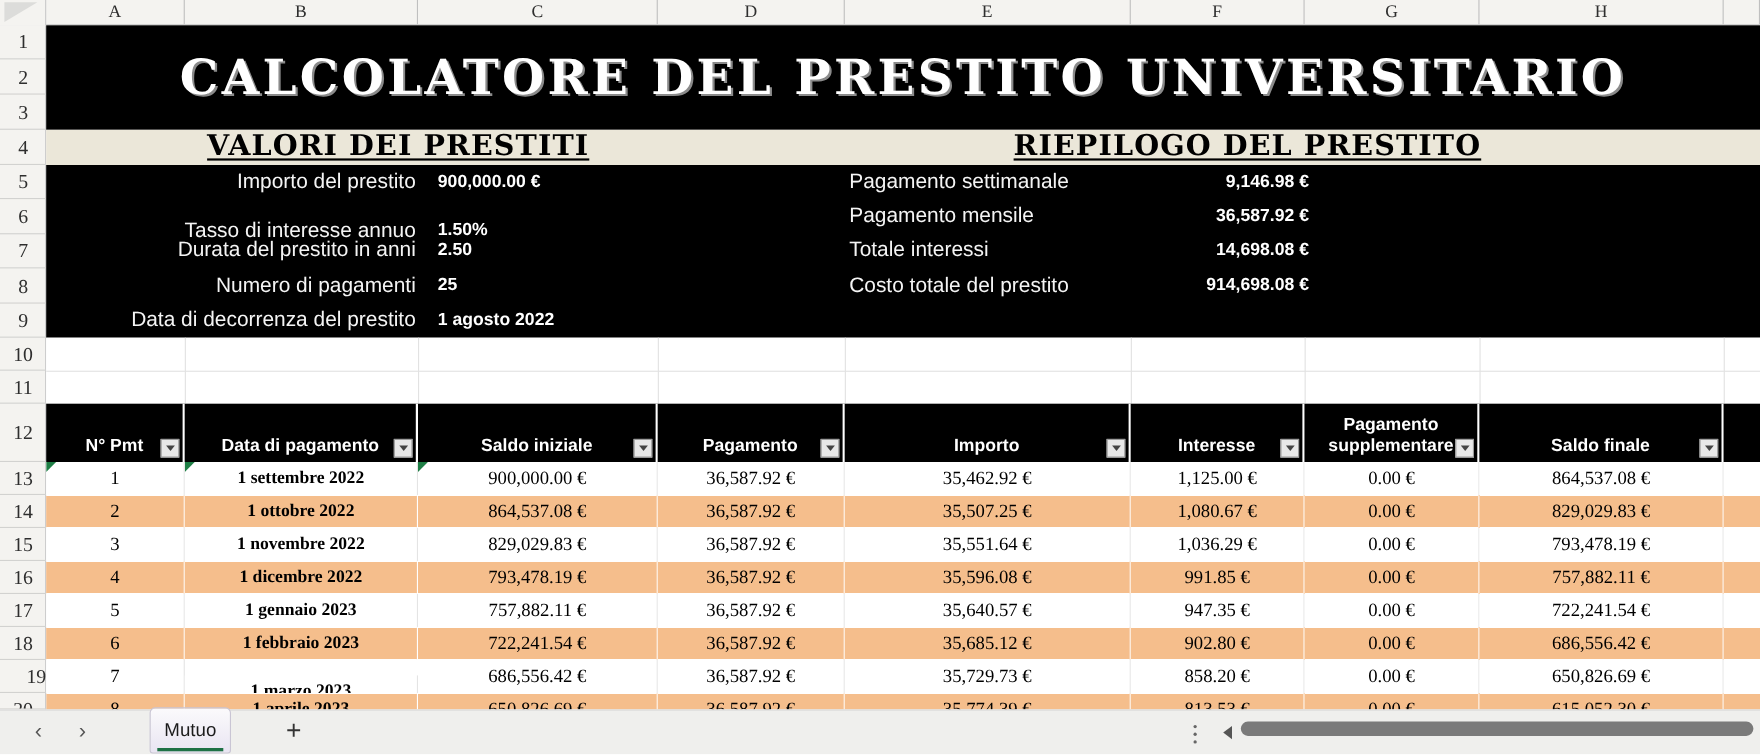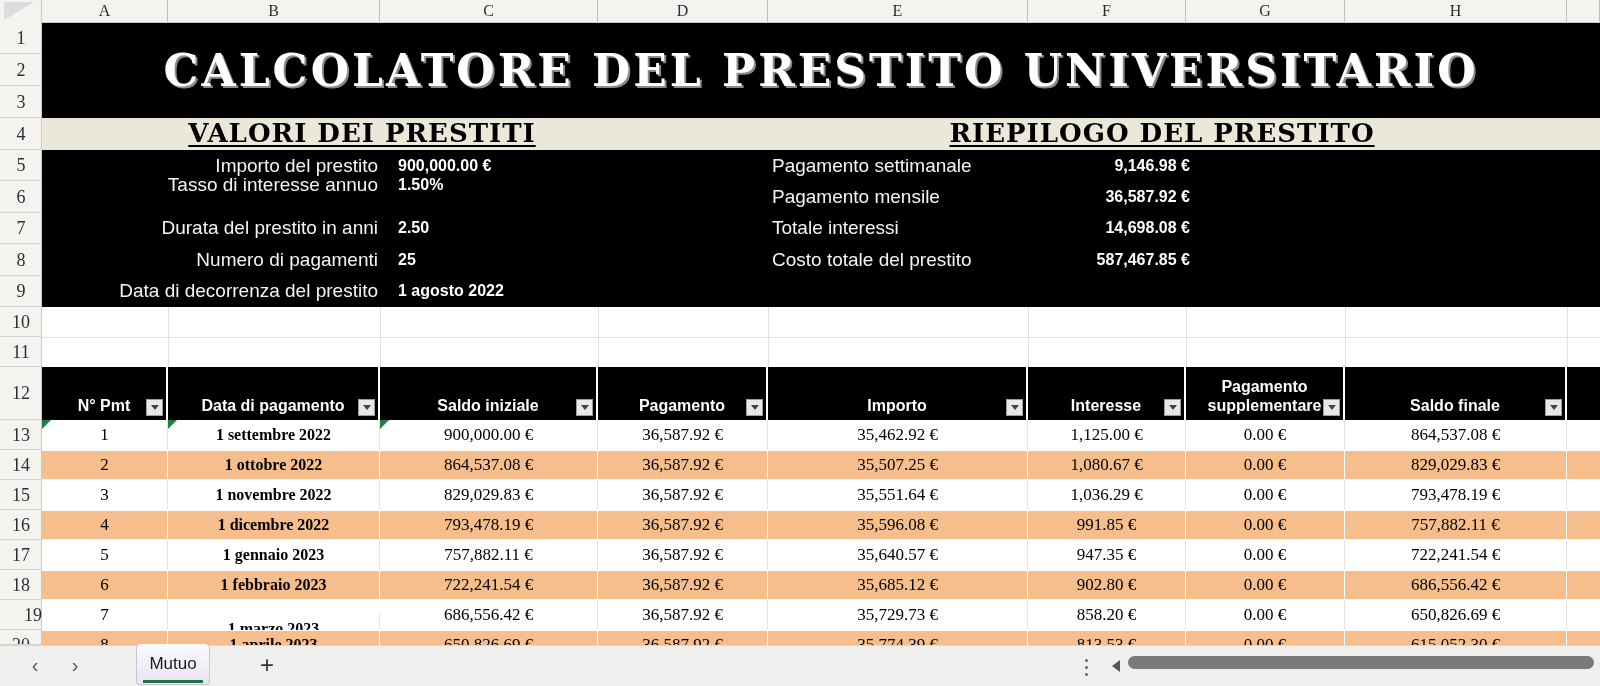--- a/index.html
+++ b/index.html
@@ -21,21 +21,21 @@
   
   #banner{position:absolute;left:42px;top:23px;width:1558px;height:95px;background:#000;}
   #banner .title{width:100%;height:95px;line-height:95px;text-align:center;color:#fff;
     font-family:"DejaVu Serif",serif;font-weight:700;font-size:44px;letter-spacing:3px;white-space:nowrap;
     text-shadow:2px 2px 0 #8a8a8a;}
   #band4{position:absolute;left:42px;top:118px;width:1558px;height:32px;background:var(--banner-cream,#EBE7D9);}
   .sect{position:absolute;top:0;height:32px;line-height:30px;text-align:center;color:#000;
     font-family:"DejaVu Serif",serif;font-weight:700;font-size:26px;letter-spacing:1px;
     text-decoration:underline;text-decoration-thickness:2px;text-underline-offset:3px;white-space:nowrap;}
   #sect-left{left:60px;width:520px;}
-  #sect-right{left:860px;width:520px;}
+  #sect-right{left:832px;width:520px;}
   
   #blk{position:absolute;left:42px;top:150px;width:1558px;height:157px;background:#000;}
   .lvline{position:absolute;left:0;width:760px;height:31.4px;display:flex;align-items:center;}
   .lvlabel{width:336px;text-align:right;color:#F4F4F4;font-size:19px;padding-right:0;}
   .lvvalue{margin-left:20px;color:#fff;font-weight:700;font-size:16px;}
   .smline{position:absolute;left:730px;width:418px;height:31.4px;display:flex;align-items:center;justify-content:space-between;}
   .smlabel{color:#F4F4F4;font-size:19px;}
   .smvalue{color:#fff;font-weight:700;font-size:16px;text-align:right;}
   
   #gridzone{position:absolute;left:42px;top:307px;width:1558px;height:60px;background:#fff;}
@@ -170,21 +170,21 @@
   <div id="band4">
     <div class="sect" id="sect-left">VALORI DEI PRESTITI</div>
     <div class="sect" id="sect-right">RIEPILOGO DEL PRESTITO</div>
   </div>
 
   <div id="blk">
       <div class="lvline" style="top: 0px;">
         <div class="lvlabel">Importo del prestito</div>
         <div class="lvvalue">900,000.00 €</div>
       </div>
-      <div class="lvline" style="top: 19px;">
+      <div class="lvline" style="top: 44px;">
         <div class="lvlabel">Tasso di interesse annuo</div>
         <div class="lvvalue">1.50%</div>
       </div>
       <div class="lvline" style="top: 62.8px;">
         <div class="lvlabel">Durata del prestito in anni</div>
         <div class="lvvalue">2.50</div>
       </div>
       <div class="lvline" style="top: 94.2px;">
         <div class="lvlabel">Numero di pagamenti</div>
         <div class="lvvalue">25</div>
@@ -200,21 +200,21 @@
       <div class="smline" style="top: 31.4px;">
         <div class="smlabel">Pagamento mensile</div>
         <div class="smvalue">36,587.92 €</div>
       </div>
       <div class="smline" style="top: 62.8px;">
         <div class="smlabel">Totale interessi</div>
         <div class="smvalue">14,698.08 €</div>
       </div>
       <div class="smline" style="top: 94.2px;">
         <div class="smlabel">Costo totale del prestito</div>
-        <div class="smvalue">587,467.85 €</div>
+        <div class="smvalue">914,698.08 €</div>
       </div>
     </div>
 
   <div id="gridzone">
       <div class="vline" style="left: 126px;"></div>
       <div class="vline" style="left: 338px;"></div>
       <div class="vline" style="left: 556px;"></div>
       <div class="vline" style="left: 726px;"></div>
       <div class="vline" style="left: 986px;"></div>
       <div class="vline" style="left: 1144px;"></div>

